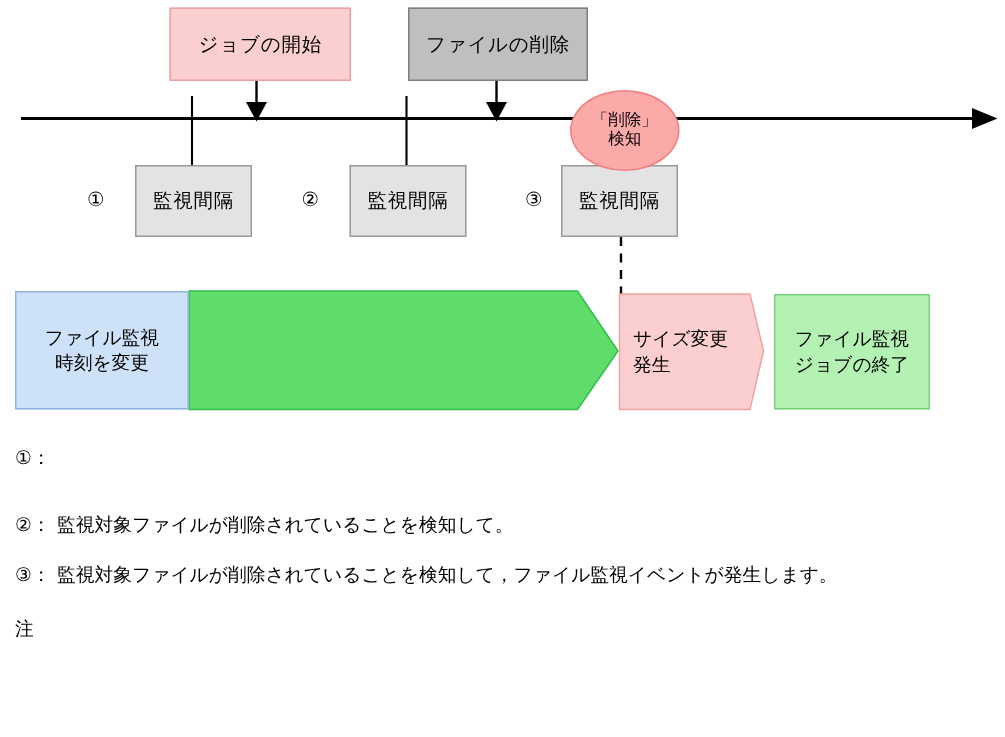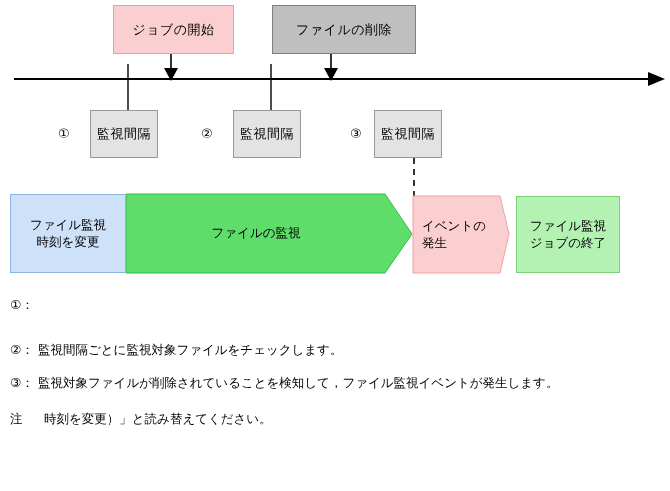--- a/index.html
+++ b/index.html
@@ -34,21 +34,21 @@
     font-size: 13px;
     letter-spacing: 0.5px;
     border: 1px solid #808080;
   }
   .event-box.create {
     left: 113px; top: 5px; width: 121px; height: 49px;
     background: #fbcfcf;
     border-color: #e8a0a0;
   }
   .event-box.delete {
-    left: 272px; top: 5px; width: 144px; height: 49px;
+    left: 272px; top: 5px; width: 120px; height: 49px;
     background: #bfbfbf;
     border-color: #7f7f7f;
     text-align: center;
   }
 
   
   .detect-ellipse {
     position: absolute;
     left: 380px; top: 60px;
     width: 71px; height: 52px;
@@ -62,21 +62,21 @@
     font-size: 11px;
     line-height: 1.15;
     z-index: 5;
   }
 
   
   .interval-box {
     position: absolute;
     box-sizing: border-box;
     top: 110px;
-    width: 68px;
+    width: 78px;
     height: 48px;
     background: #e3e3e3;
     border: 1px solid #9a9a9a;
     display: flex;
     align-items: center;
     justify-content: center;
     font-size: 13px;
     letter-spacing: 0.5px;
   }
   .interval-box.b1 { left: 90px; }
@@ -198,20 +198,24 @@
     <polygon points="413,196 500,196 509,234 500,273 413,273" fill="#fbcfcf" stroke="#eda3a3" stroke-width="1"></polygon>
   </svg>
 
   <div class="event-box create">
     <span>ジョブの開始</span>
   </div>
   <div class="event-box delete">
     <span>ファイルの削除</span>
   </div>
 
+  <div class="detect-ellipse">
+    <span>「削除」</span>
+    <span>検知</span>
+  </div>
 
   <span class="circ-num n1">①</span>
   <div class="interval-box b1">
     <span>監視間隔</span>
   </div>
 
   <span class="circ-num n2">②</span>
   <div class="interval-box b2">
     <span>監視間隔</span>
   </div>
@@ -219,27 +223,24 @@
   <span class="circ-num n3">③</span>
   <div class="interval-box b3">
     <span>監視間隔</span>
   </div>
 
   <div class="flow-start">
     <span>ファイル監視</span>
     <span>時刻を変更</span>
   </div>
 
-  <div class="flow-arrow-label">
-    <span>ファイルの監視</span>
-  </div>
 
   <div class="flow-event">
     <div>
-      <div>イベントの</div>
+      <div>サイズ変更</div>
       <div>発生</div>
     </div>
   </div>
 
   <div class="flow-end">
     <span>ファイル監視</span>
     <span>ジョブの終了</span>
   </div>
 </div>
 
@@ -247,31 +248,30 @@
 
   <div class="note-row r1">
     <span class="note-marker">①：</span>
     <div class="note-body">
     </div>
   </div>
 
   <div class="note-row r2">
     <span class="note-marker">②：</span>
     <div class="note-body">
-      <p>監視間隔ごとに監視対象ファイルをチェックします。</p>
+      <p>監視対象ファイルが削除されていることを検知して。</p>
     </div>
   </div>
 
   <div class="note-row r3">
     <span class="note-marker">③：</span>
     <div class="note-body">
       <p>監視対象ファイルが削除されていることを検知して，ファイル監視イベントが発生します。</p>
     </div>
   </div>
 
   <div class="note-row r4">
     <span class="note-marker">注</span>
     <div class="note-body">
-      <p>時刻を変更）」と読み替えてください。</p>
     </div>
   </div>
 
 </div>
 
 </body></html>

